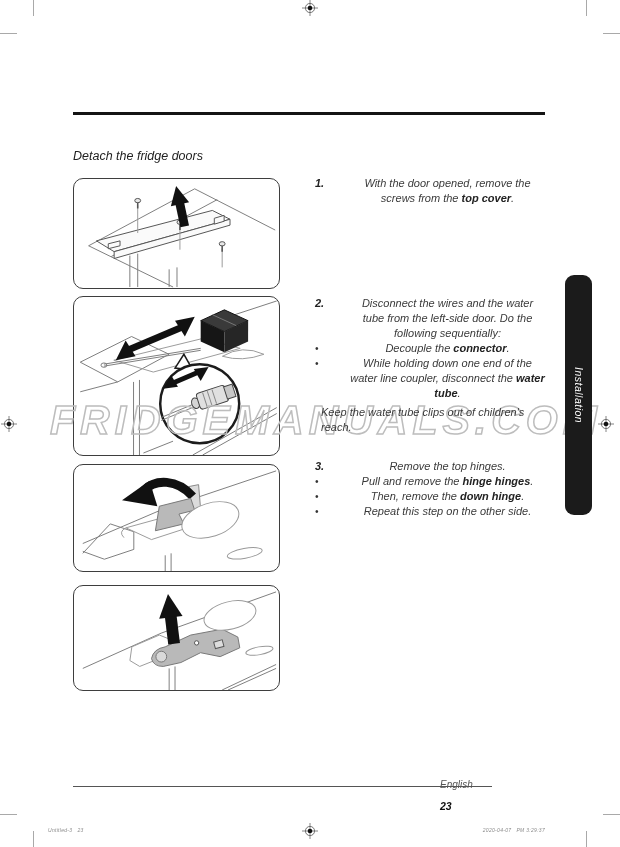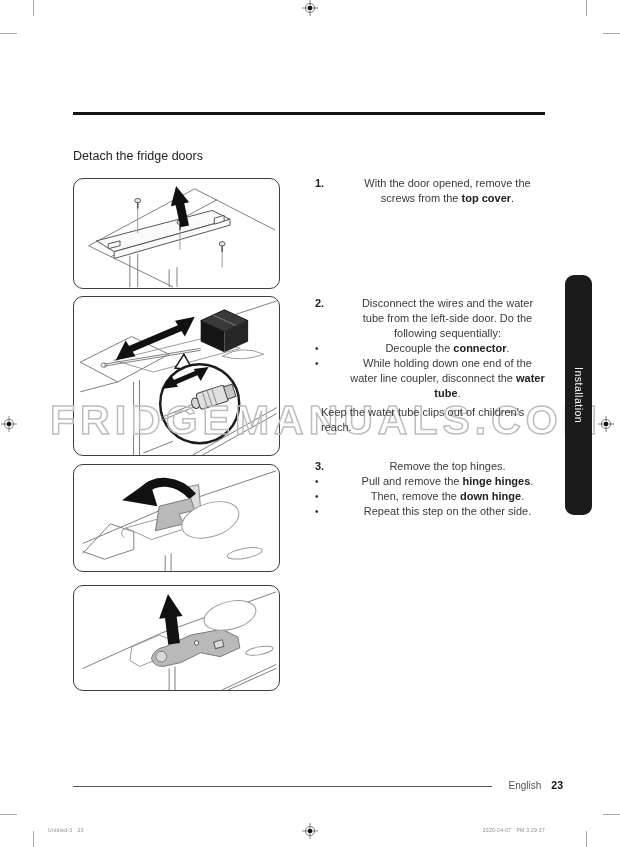--- a/index.html
+++ b/index.html
@@ -1,17 +1,17 @@
 <!DOCTYPE html>
 <html><head>
 <meta charset="utf-8">
 <style>
   html,body{margin:0;padding:0;background:#fff;}
   .page{position:relative;width:620px;height:847px;background:#fff;overflow:hidden;
-        font-family:"Liberation Sans",sans-serif;color:#3a3a3a;}
+        font-family:"Liberation Sans",sans-serif;color:#3a3a3a;font-style:italic;}
   
   .cropline{position:absolute;background:#a9a9a9;}
   .regmark{position:absolute;width:16px;height:16px;}
   .tinyprint{position:absolute;font-size:5px;color:#8a8a8a;letter-spacing:.3px;white-space:pre;}
   
   .rule-top{position:absolute;left:73px;top:112px;width:472px;height:3px;background:#141414;}
   .heading{position:absolute;left:73px;top:149px;font-size:12.5px;font-weight:400;color:#222;margin:0;}
   .fig{position:absolute;left:73px;width:207px;border:1.4px solid #3e3e3e;border-radius:10px;
        background:#fff;z-index:1;box-sizing:border-box;}
   .fig svg{display:block;width:100%;height:100%;}
@@ -24,21 +24,21 @@
   .caution-title{display:flex;align-items:center;gap:6px;font-weight:700;font-size:14.5px;color:#111;}
   .caution-body{margin-top:4px;margin-left:6px;}
   .watermark{position:absolute;left:50px;top:398px;z-index:2;font-size:41px;font-weight:700;
              letter-spacing:5px;line-height:44px;color:transparent;
              -webkit-text-stroke:1.5px #bdbdbd;white-space:nowrap;pointer-events:none;}
   .side-tab{position:absolute;left:565px;top:275px;width:27px;height:240px;background:#1b1b1b;
             border-radius:9px;z-index:4;display:flex;align-items:center;justify-content:center;}
   .side-tab span{writing-mode:vertical-rl;color:#fff;font-size:10.5px;letter-spacing:.5px;}
   .footer-rule{position:absolute;left:73px;top:786px;width:419px;height:1px;background:#555;}
   .footer{position:absolute;left:440px;top:779px;width:123px;display:flex;justify-content:flex-end;
-          align-items:baseline;gap:10px;}
+          align-items:baseline;gap:10px;flex-direction:column;}
   .footer .lang{font-size:10px;color:#555;}
   .footer .pagenum{font-size:10.5px;font-weight:700;color:#111;}
   .ln{stroke:#7d7d7d;stroke-width:1;fill:none;}
   .lt{stroke:#9a9a9a;stroke-width:1;fill:none;}
 </style>
 </head>
 <body>
 
 <div class="page">
 

